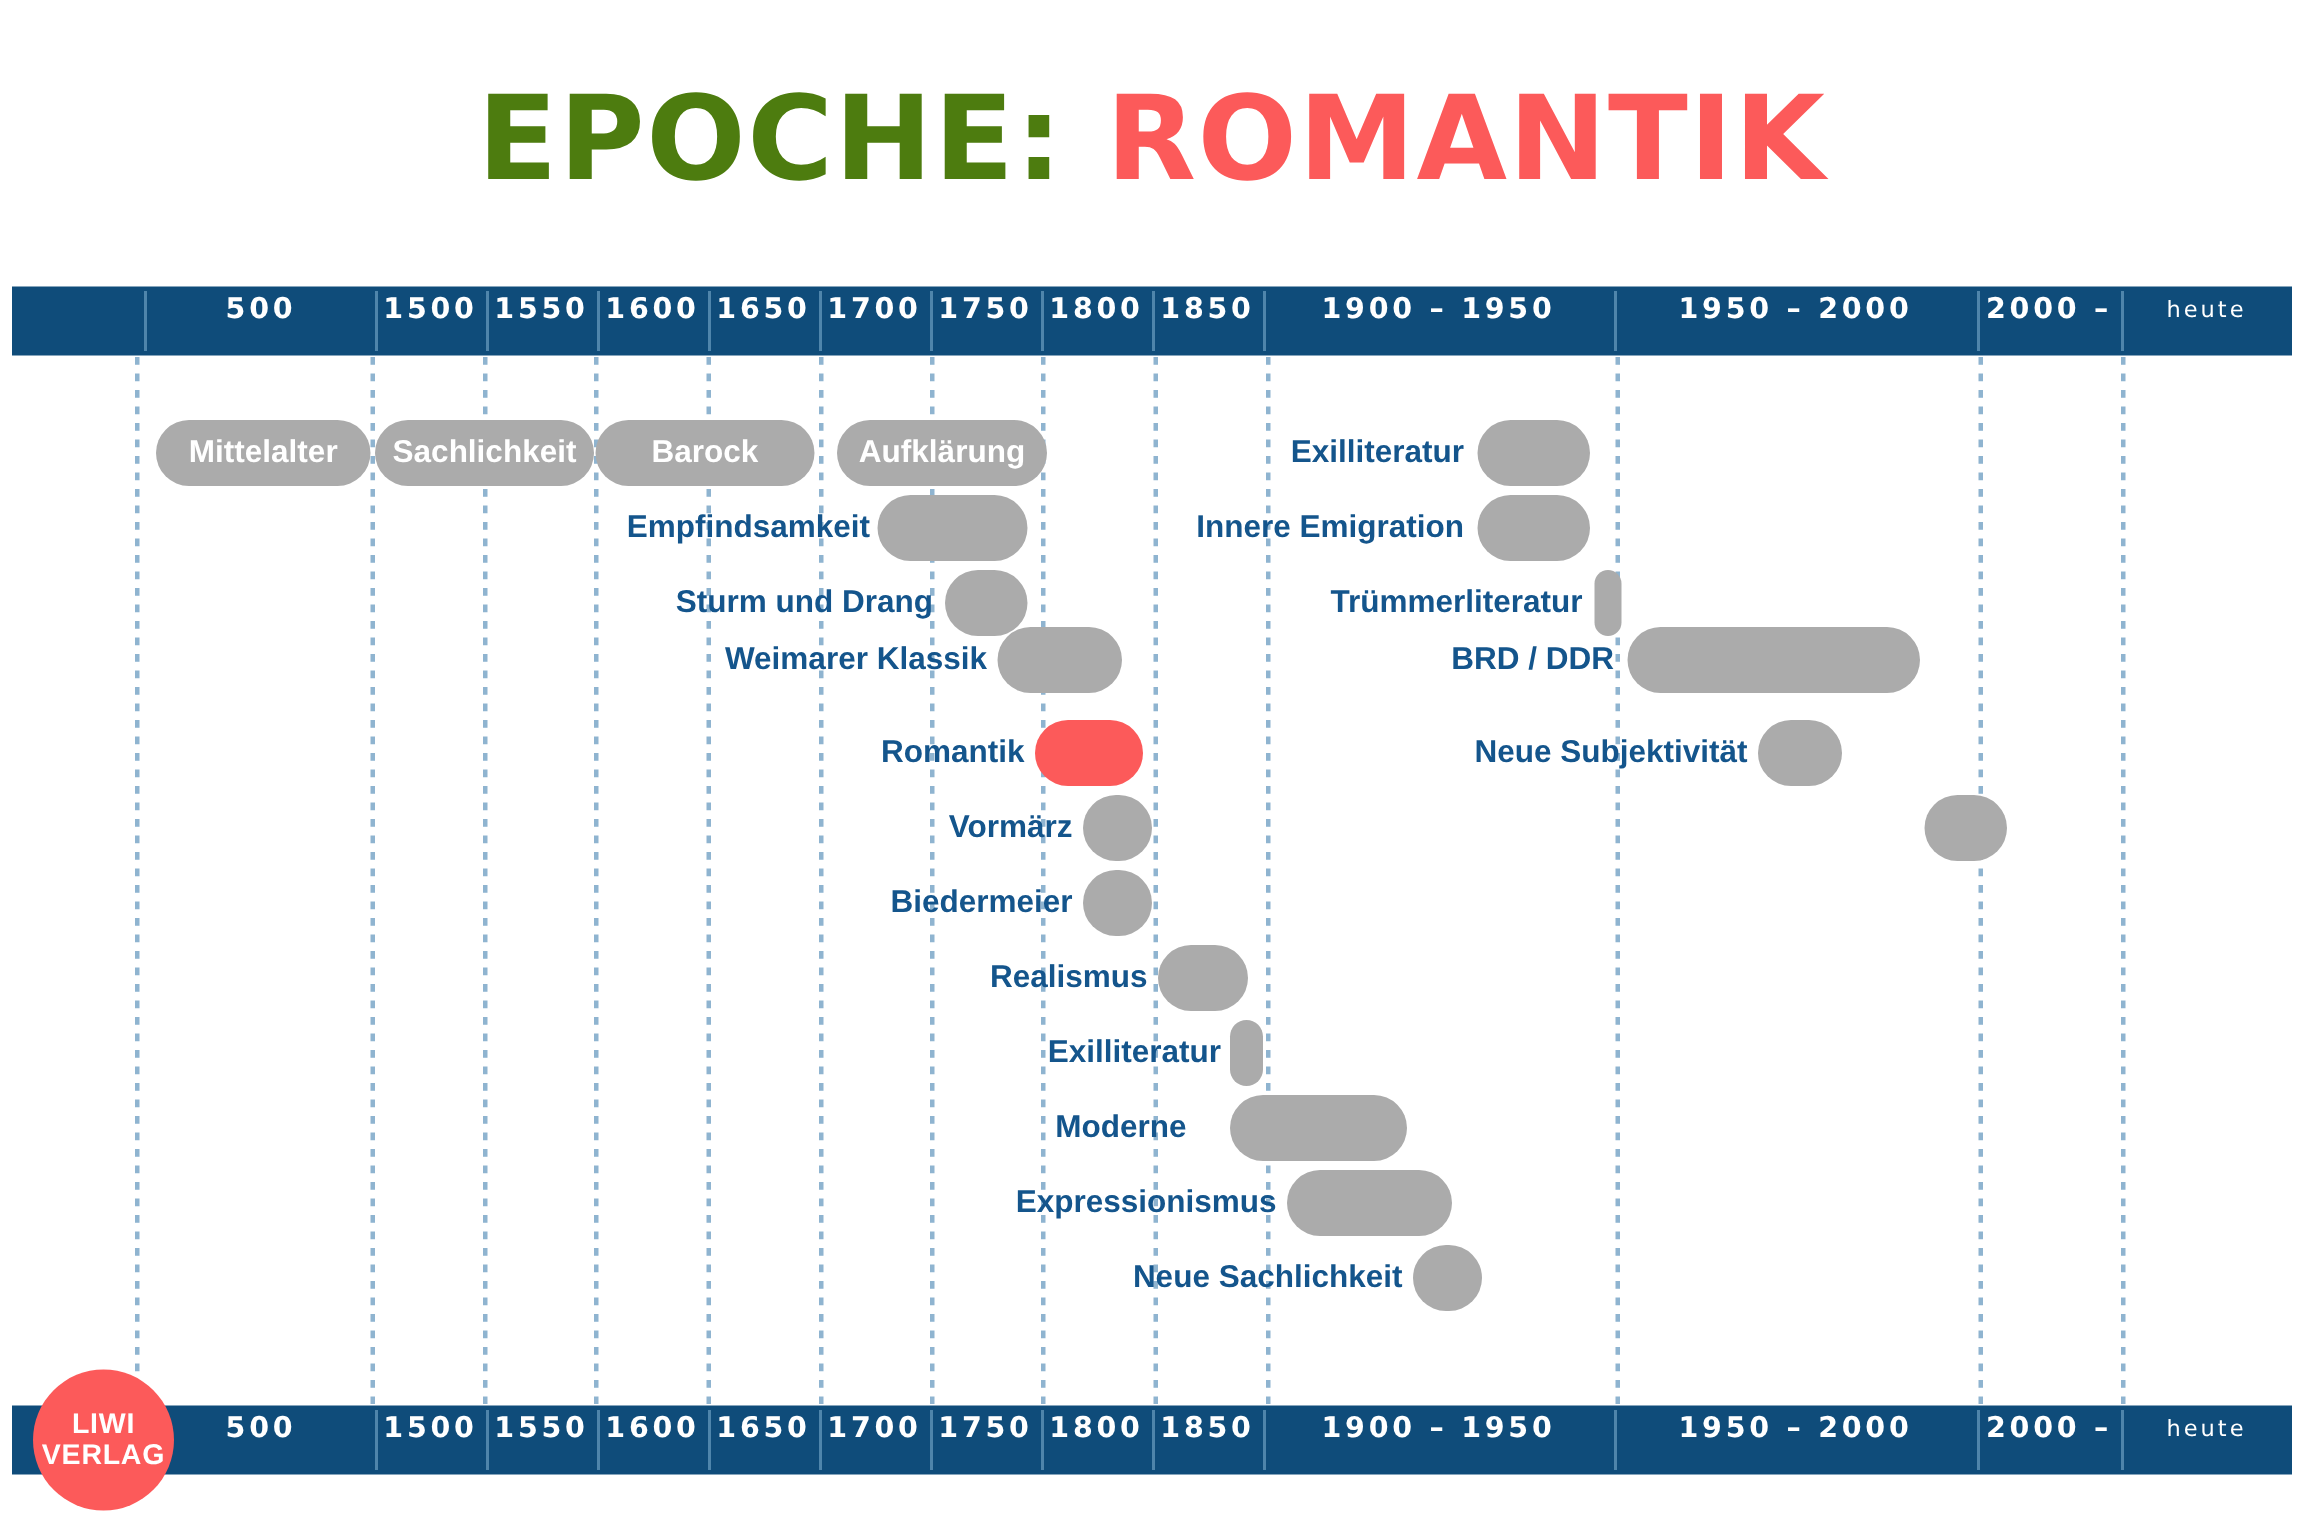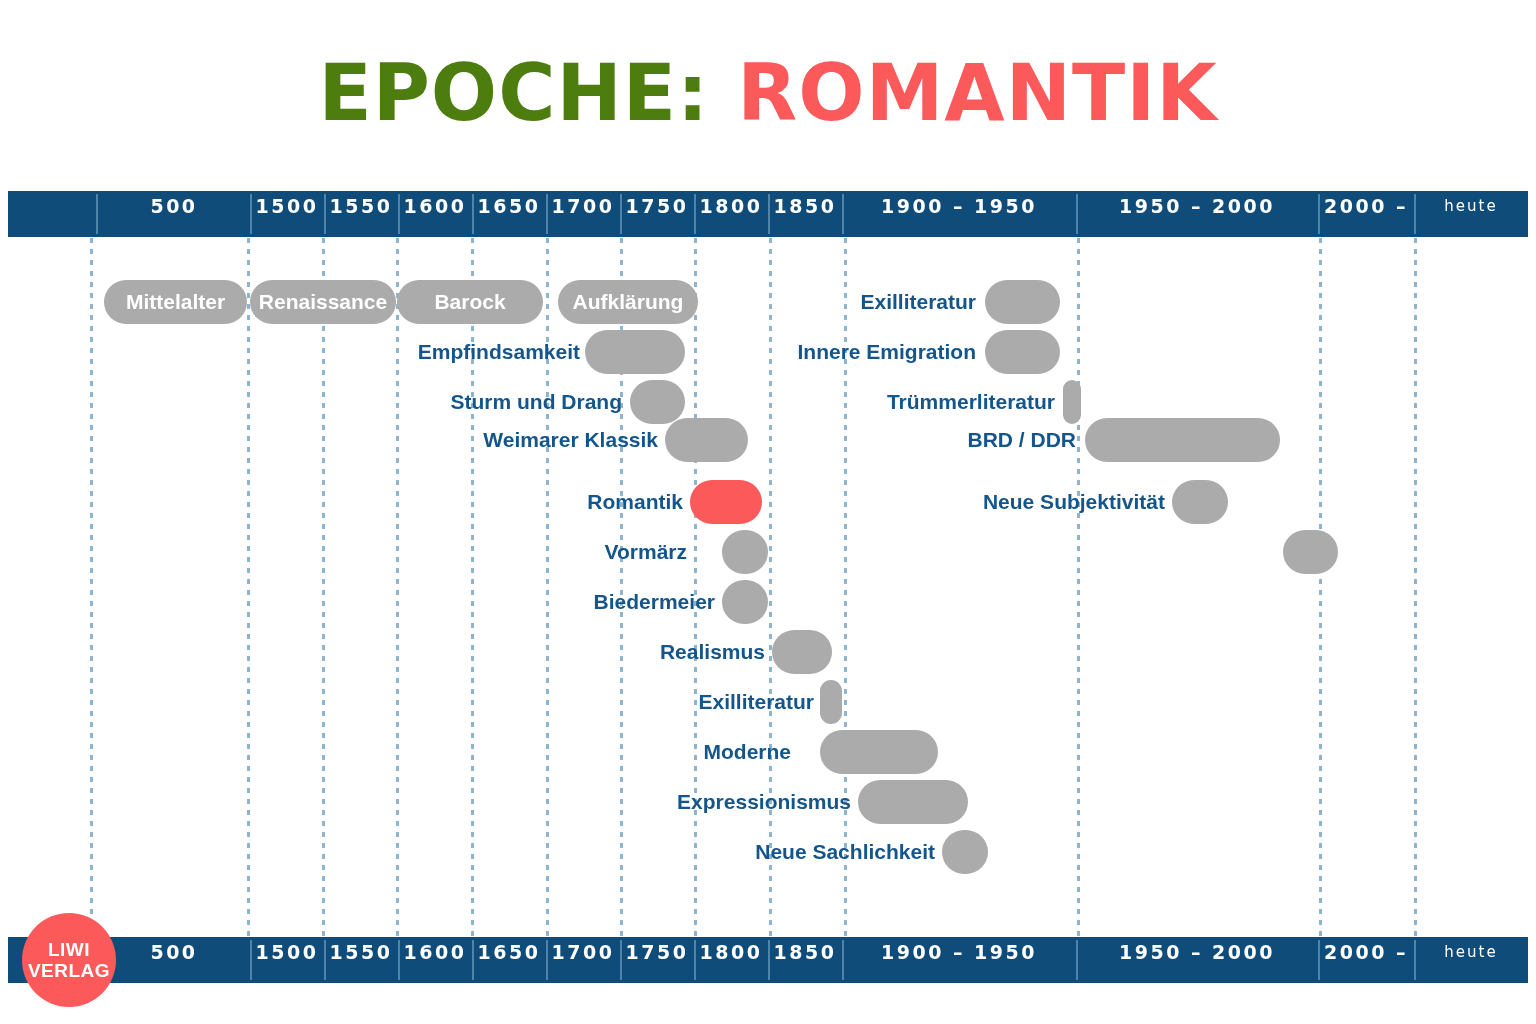--- a/index.html
+++ b/index.html
@@ -146,21 +146,21 @@
       <div class="gridline" style="left: 769px;"></div>
       <div class="gridline" style="left: 844px;"></div>
       <div class="gridline" style="left: 1077px;"></div>
       <div class="gridline" style="left: 1319px;"></div>
       <div class="gridline" style="left: 1414px;"></div>
       <div class="row" style="top: 42px;">
         <div class="bar" style="left: 104px; width: 143px;">
           <div class="bar-inner-label">Mittelalter</div>
         </div>
         <div class="bar" style="left: 250px; width: 146px;">
-          <div class="bar-inner-label">Renaissance</div>
+          <div class="bar-inner-label">Sachlichkeit</div>
         </div>
         <div class="bar" style="left: 397px; width: 146px;">
           <div class="bar-inner-label">Barock</div>
         </div>
         <div class="bar" style="left: 558px; width: 140px;">
           <div class="bar-inner-label">Aufklärung</div>
         </div>
         <div class="row-label right" style="left: 790px; width: 186px;">Exilliteratur</div>
         <div class="bar" style="left: 985px; width: 75px;"></div>
       </div>
@@ -182,21 +182,21 @@
         <div class="row-label right" style="left: 830px; width: 246px;">BRD / DDR</div>
         <div class="bar" style="left: 1085px; width: 195px;"></div>
       </div>
       <div class="row" style="top: 242px;">
         <div class="row-label right" style="left: 440px; width: 243px;">Romantik</div>
         <div class="bar highlight" style="left: 690px; width: 72px;"></div>
         <div class="row-label right" style="left: 920px; width: 245px;">Neue Subjektivität</div>
         <div class="bar" style="left: 1172px; width: 56px;"></div>
       </div>
       <div class="row" style="top: 292px;">
-        <div class="row-label right" style="left: 442px; width: 245px; text-align: right;">Vormärz</div>
+        <div class="row-label right" style="left: 470px; width: 245px; text-align: right;">Vormärz</div>
         <div class="bar" style="left: 722px; width: 46px;"></div>
         <div class="bar" style="left: 1283px; width: 55px;"></div>
       </div>
       <div class="row" style="top: 342px;">
         <div class="row-label right" style="left: 470px; width: 245px;">Biedermeier</div>
         <div class="bar" style="left: 722px; width: 46px;"></div>
       </div>
       <div class="row" style="top: 392px;">
         <div class="row-label right" style="left: 520px; width: 245px;">Realismus</div>
         <div class="bar" style="left: 772px; width: 60px;"></div>

